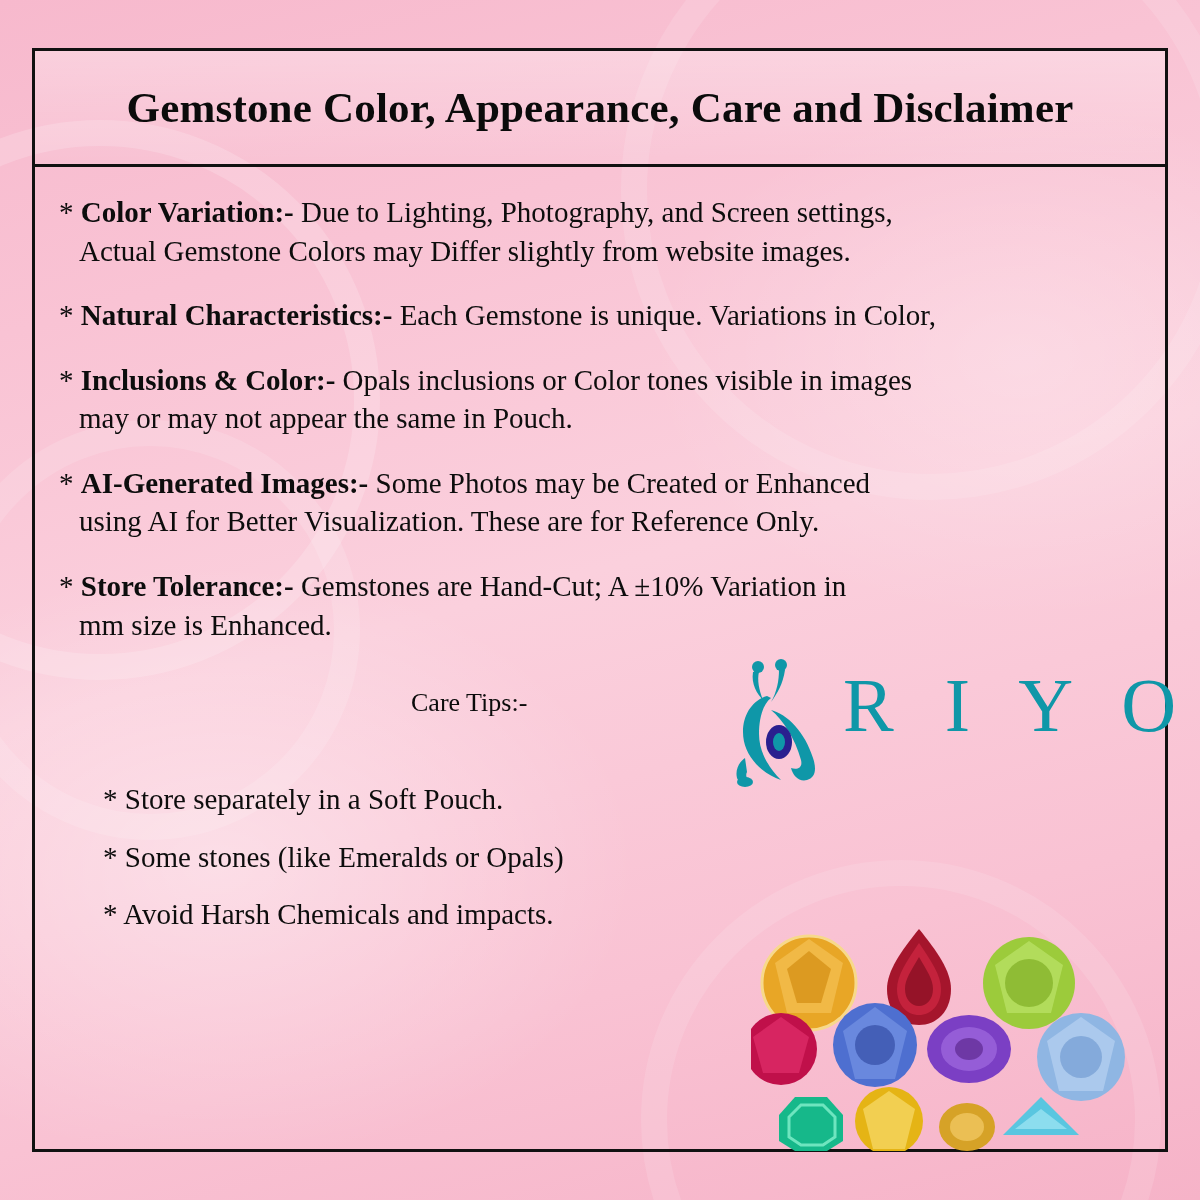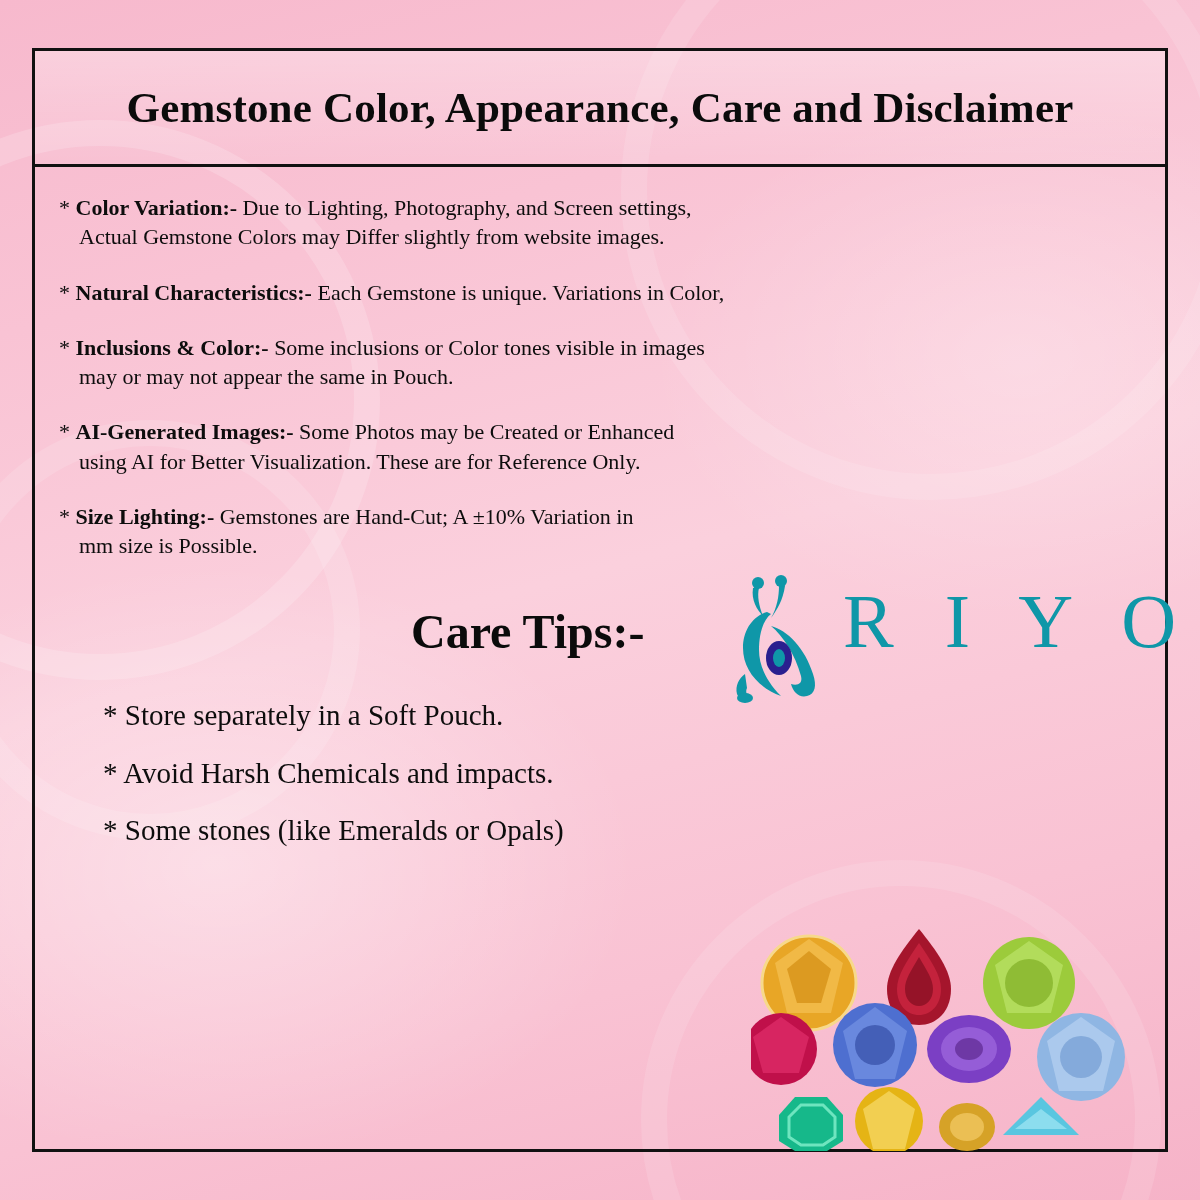--- a/index.html
+++ b/index.html
@@ -57,39 +57,39 @@
     white-space: nowrap;
   }
   .body {
     position: relative;
     padding: 26px 26px 0 24px;
     height: calc(100% - 116px);
   }
   .item {
     position: relative;
     margin-bottom: 26px;
-    font-size: 22px;
+    font-size: 29px;
     line-height: 1.33;
     color: #0d0d0d;
   }
   .item .ln { display: block; }
   .item .ln.indent { padding-left: 20px; font-family: Liberation Serif, serif; }
   .star { font-weight: 400; }
   .lbl { font-weight: bold; }
 
   .care-row {
     position: relative;
     margin-top: 4px;
     height: 92px;
   }
   .care-tips {
     position: absolute;
     left: 352px; top: 18px;
-    font-size: 48px;
-    font-weight: bold;
+    font-size: 26px;
+    font-weight: normal;
     color: #0b0b0b;
   }
   
   .brand {
     position: absolute;
     left: 632px; top: -14px;
     width: 520px; height: 140px;
   }
   .brand-text {
     position: absolute;
@@ -149,39 +149,39 @@
       <div class="item">
         <span class="ln">
           <span class="star">*</span>
           <span class="lbl">Natural Characteristics:-</span><span> Each Gemstone is unique. Variations in Color,</span>
         </span>
       </div>
 
       <div class="item">
         <span class="ln">
           <span class="star">*</span>
-          <span class="lbl">Inclusions &amp; Color:-</span><span> Some inclusions or Color tones visible in images</span>
+          <span class="lbl">Inclusions &amp; Color:-</span><span> Opals inclusions or Color tones visible in images</span>
         </span>
         <span class="ln indent">may or may not appear the same in Pouch.</span>
       </div>
 
       <div class="item">
         <span class="ln">
           <span class="star">*</span>
           <span class="lbl">AI-Generated Images:-</span><span> Some Photos may be Created or Enhanced</span>
         </span>
         <span class="ln indent">using AI for Better Visualization. These are for Reference Only.</span>
       </div>
 
       <div class="item">
         <span class="ln">
           <span class="star">*</span>
-          <span class="lbl">Size Lighting:-</span><span> Gemstones are Hand-Cut; A ±10% Variation in</span>
-        </span>
-        <span class="ln indent">mm size is Possible.</span>
+          <span class="lbl">Store Tolerance:-</span><span> Gemstones are Hand-Cut; A ±10% Variation in</span>
+        </span>
+        <span class="ln indent">mm size is Enhanced.</span>
       </div>
 
       <div class="care-row">
         <div class="care-tips">Care Tips:-</div>
 
         <div class="brand">
           <svg class="peacock" width="150" height="150" viewBox="0 0 150 150">
             <g fill="#0f97a8">
               <path d="M52 22 C50 34 56 44 62 50 C58 40 56 30 58 22 Z"></path>
               <circle cx="57" cy="17" r="6"></circle>
@@ -199,25 +199,25 @@
         </div>
       </div>
 
       <div class="care-list">
         <span class="ln">
           <span class="star">*</span>
           <span>Store separately in a Soft Pouch.</span>
         </span>
         <span class="ln">
           <span class="star">*</span>
+          <span>Some stones (like Emeralds or Opals)</span>
+        </span>
+        <span class="ln">
+          <span class="star">*</span>
           <span>Avoid Harsh Chemicals and impacts.</span>
-        </span>
-        <span class="ln">
-          <span class="star">*</span>
-          <span>Some stones (like Emeralds or Opals)</span>
         </span>
       </div>
 
       <svg class="gems" viewBox="0 0 420 230">
 
         <g>
           <circle cx="58" cy="62" r="47" fill="#e8a626"></circle>
           <circle cx="58" cy="62" r="47" fill="none" stroke="#f7d98b" stroke-width="3"></circle>
           <polygon points="58,18 92,42 80,92 36,92 24,42" fill="#f2bc4c" opacity="0.85"></polygon>
           <polygon points="58,30 80,48 70,82 46,82 36,48" fill="#d79218" opacity="0.8"></polygon>

